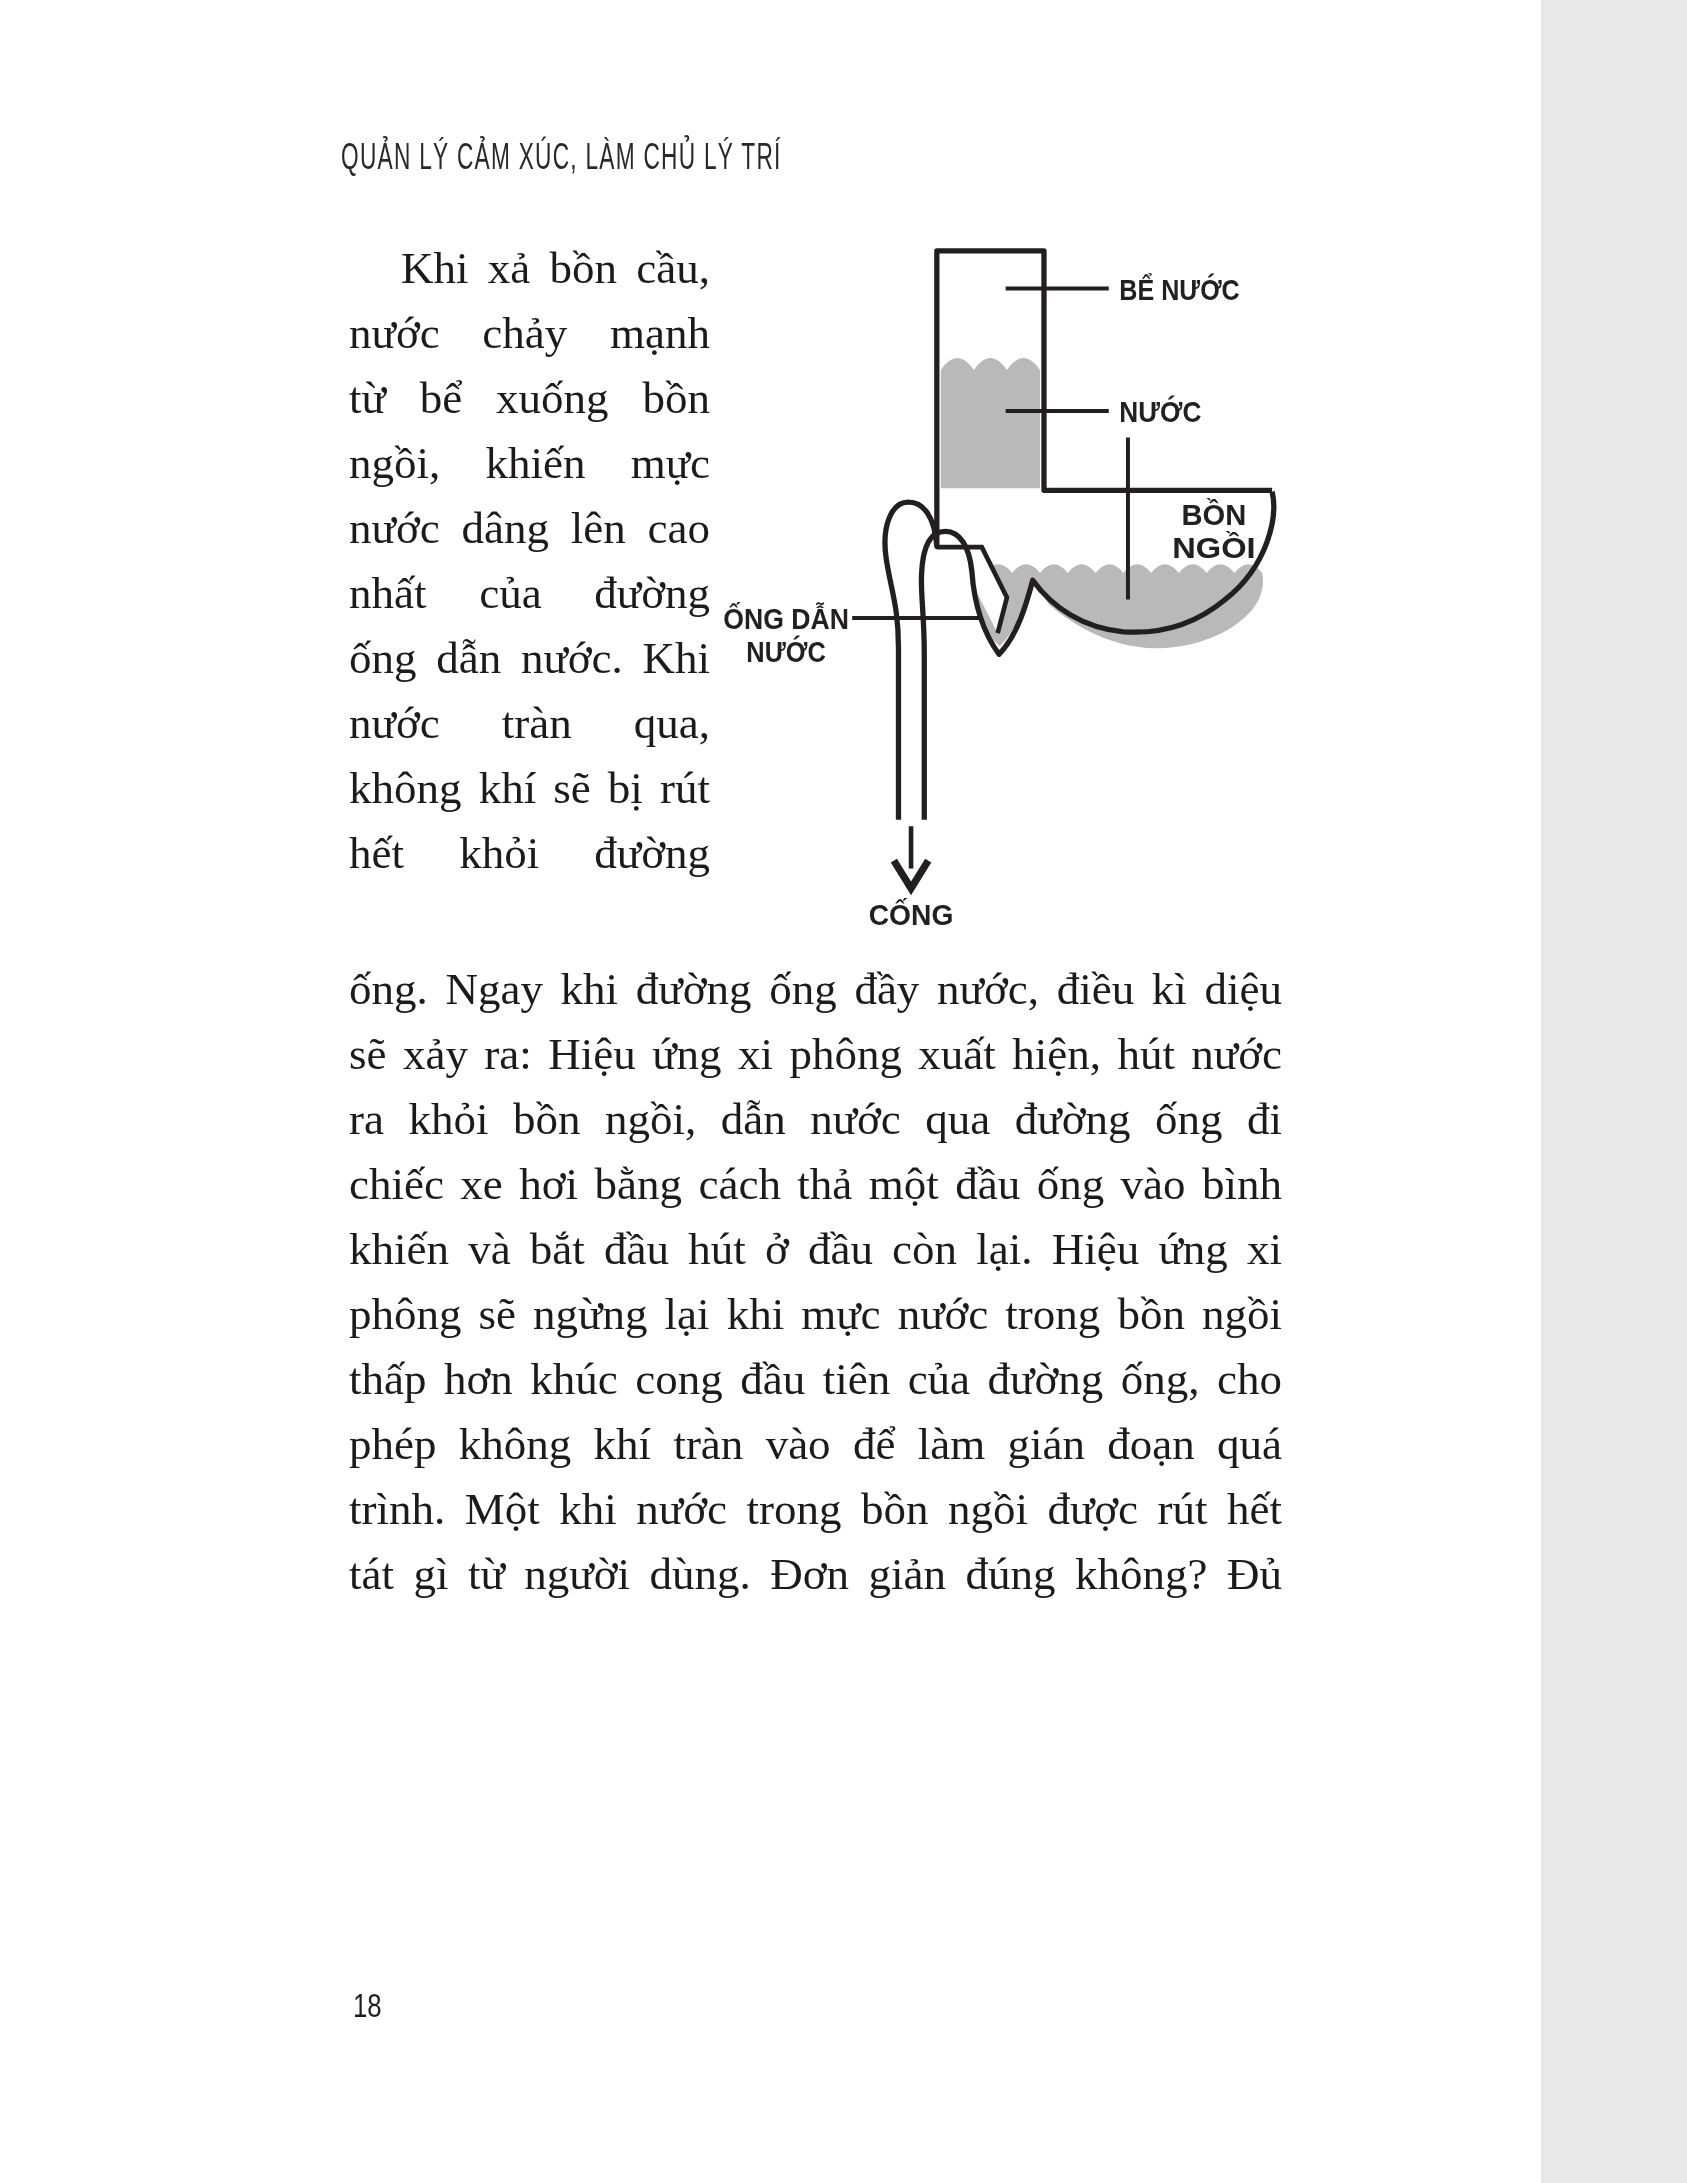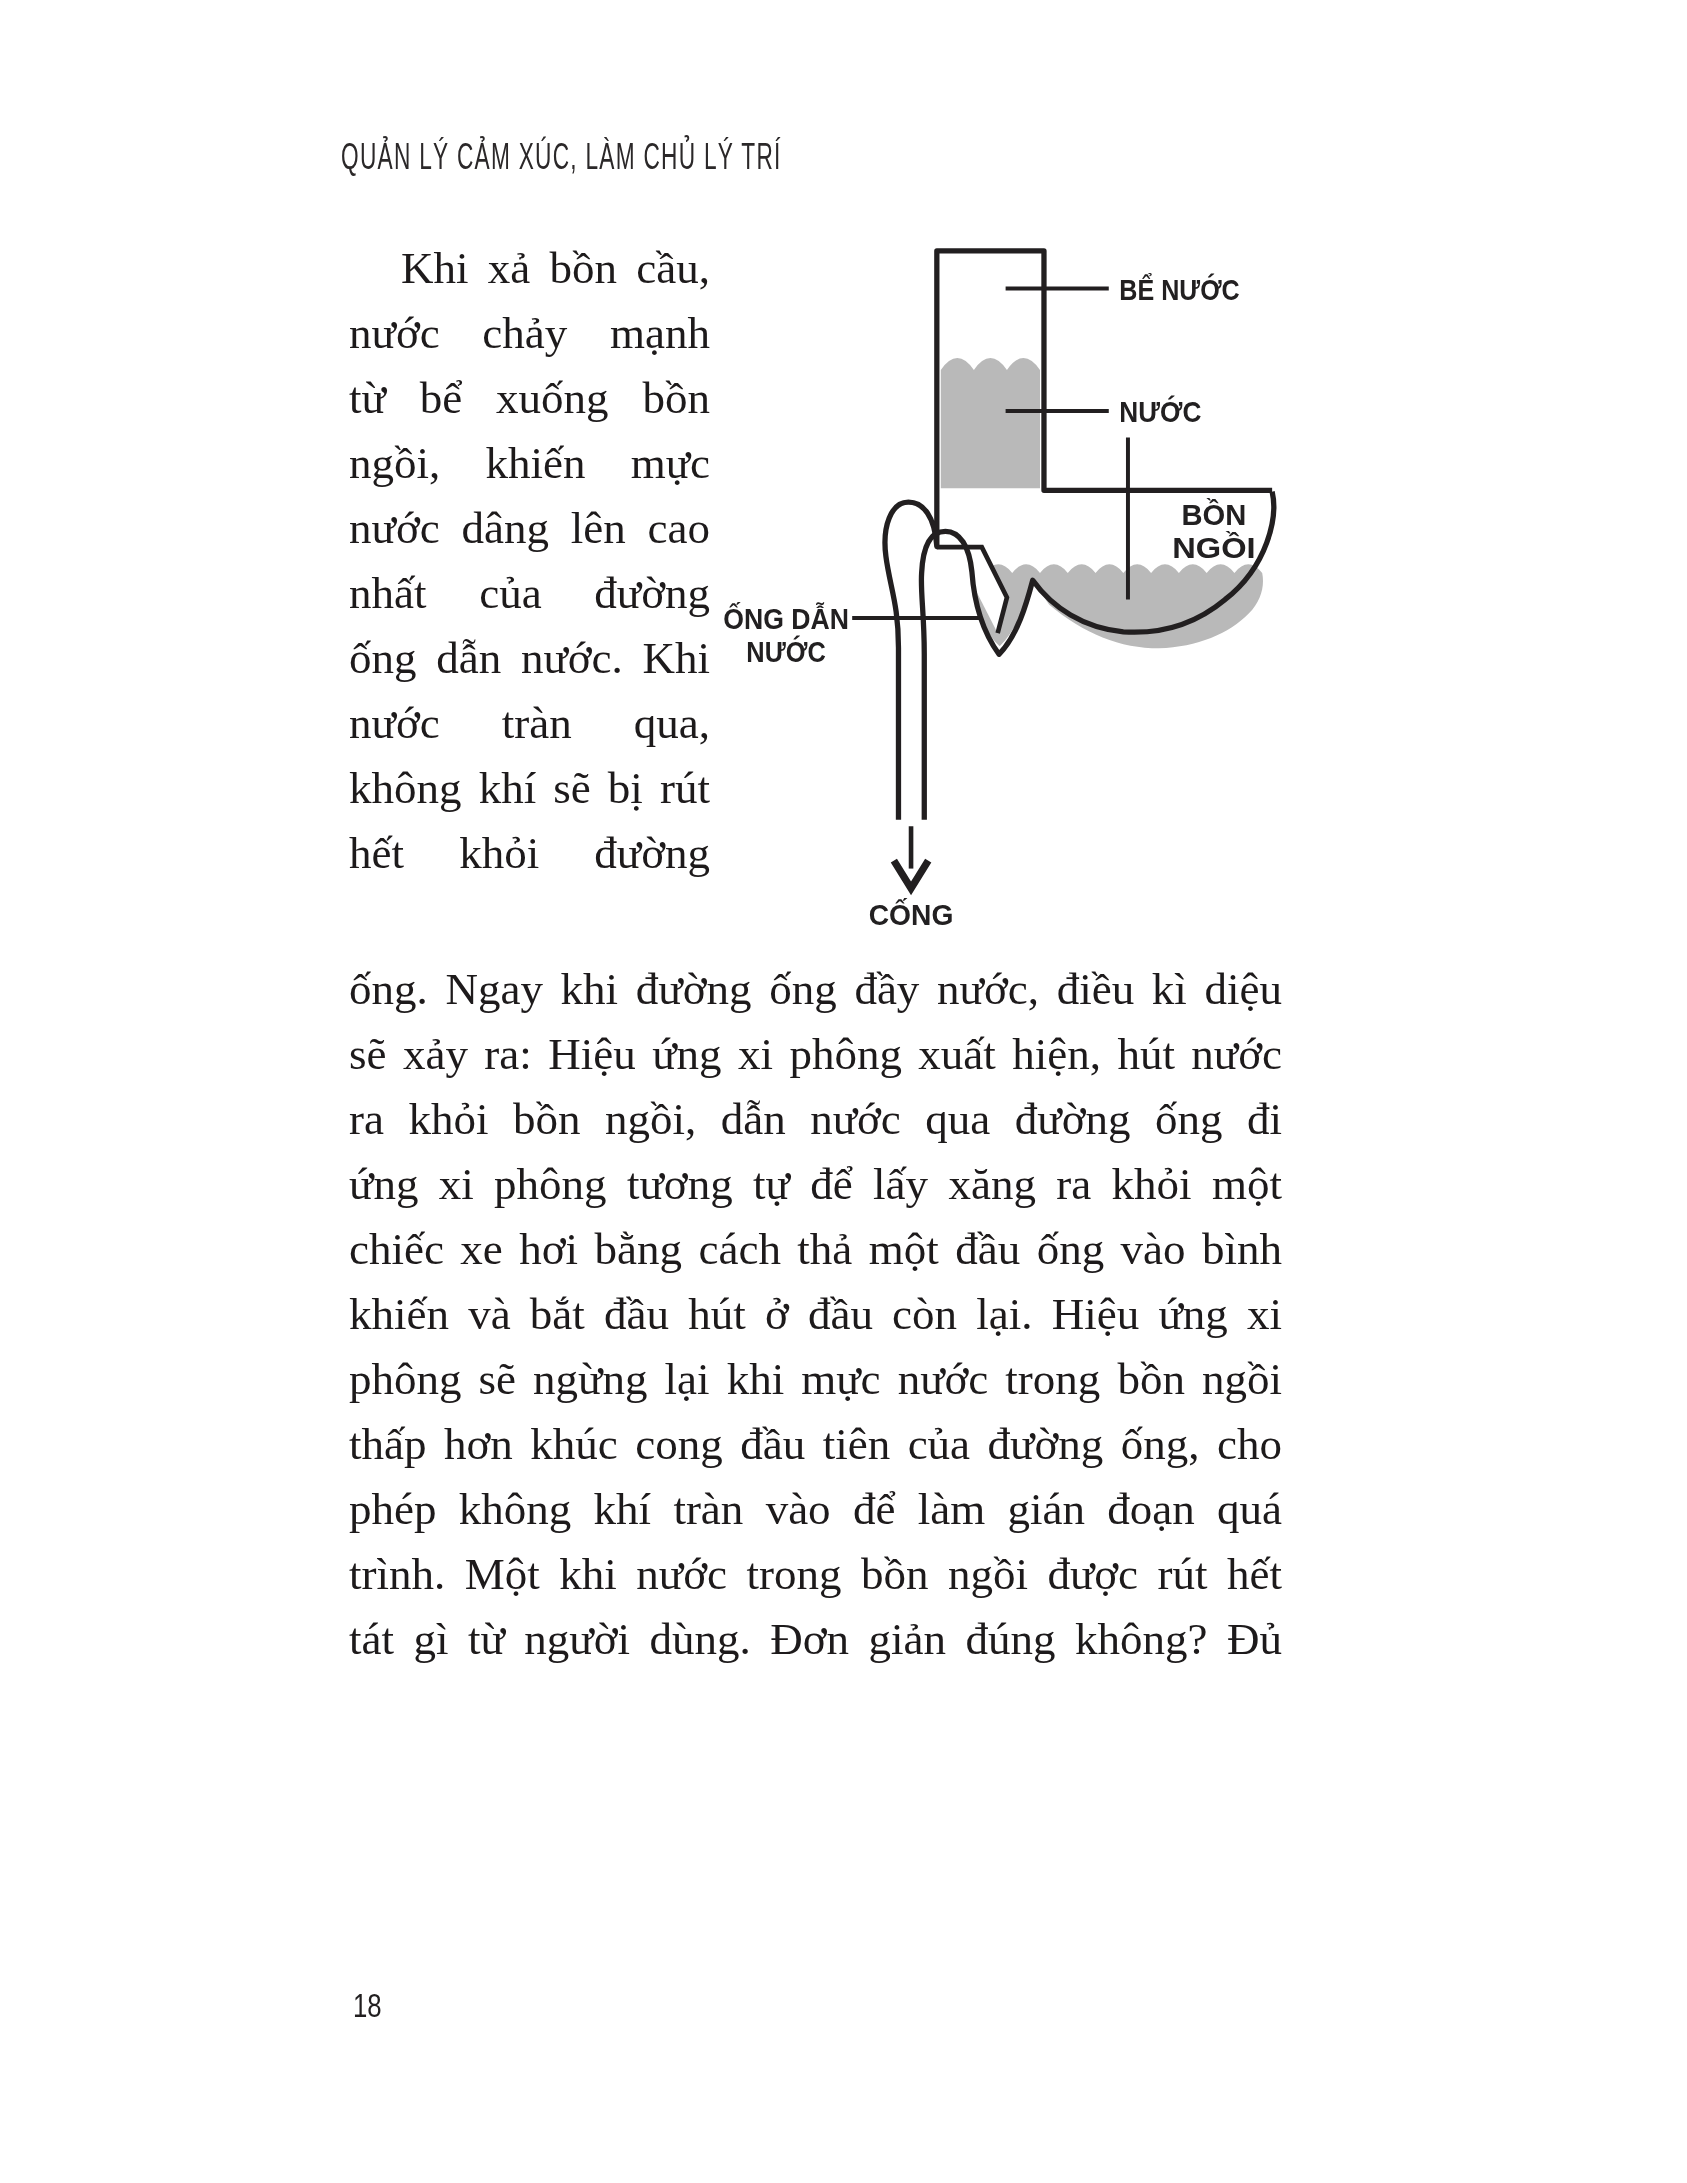--- a/index.html
+++ b/index.html
@@ -1,18 +1,18 @@
 <!DOCTYPE html>
 <html style="font-size:10.6px"><head>
 <meta charset="utf-8">
 <style>
   html,body{margin:0;padding:0;background:#e8e8e8;}
   .page{
     position:relative;
-    width:1687px;height:2183px;
+    width:1541px;height:2183px;
     background:#ffffff;
     overflow:hidden;
     font-family:"Liberation Serif", serif;
     color:#1d1a1b;
   }
   
   .running-head{
     position:absolute;left:341px;top:136px;height:40px;
     font-family:"Liberation Sans", sans-serif;
     font-size:36px;font-weight:400;letter-spacing:2px;
@@ -67,21 +67,20 @@
     <div class="line">ống dẫn nước. Khi</div>
     <div class="line">nước tràn qua,</div>
     <div class="line">không khí sẽ bị rút</div>
     <div class="line">hết khỏi đường</div>
   </div>
 
   <div class="wide-text">
     <div class="line">ống. Ngay khi đường ống đầy nước, điều kì diệu</div>
     <div class="line">sẽ xảy ra: Hiệu ứng xi phông xuất hiện, hút nước</div>
     <div class="line">ra khỏi bồn ngồi, dẫn nước qua đường ống đi</div>
-    <div class="line">ứng xi phông tương tự để lấy xăng ra khỏi một</div>
     <div class="line">chiếc xe hơi bằng cách thả một đầu ống vào bình</div>
     <div class="line">khiến và bắt đầu hút ở đầu còn lại. Hiệu ứng xi</div>
     <div class="line">phông sẽ ngừng lại khi mực nước trong bồn ngồi</div>
     <div class="line">thấp hơn khúc cong đầu tiên của đường ống, cho</div>
     <div class="line">phép không khí tràn vào để làm gián đoạn quá</div>
     <div class="line">trình. Một khi nước trong bồn ngồi được rút hết</div>
     <div class="line">tát gì từ người dùng. Đơn giản đúng không? Đủ</div>
   </div>
 
   <div class="diagram">

